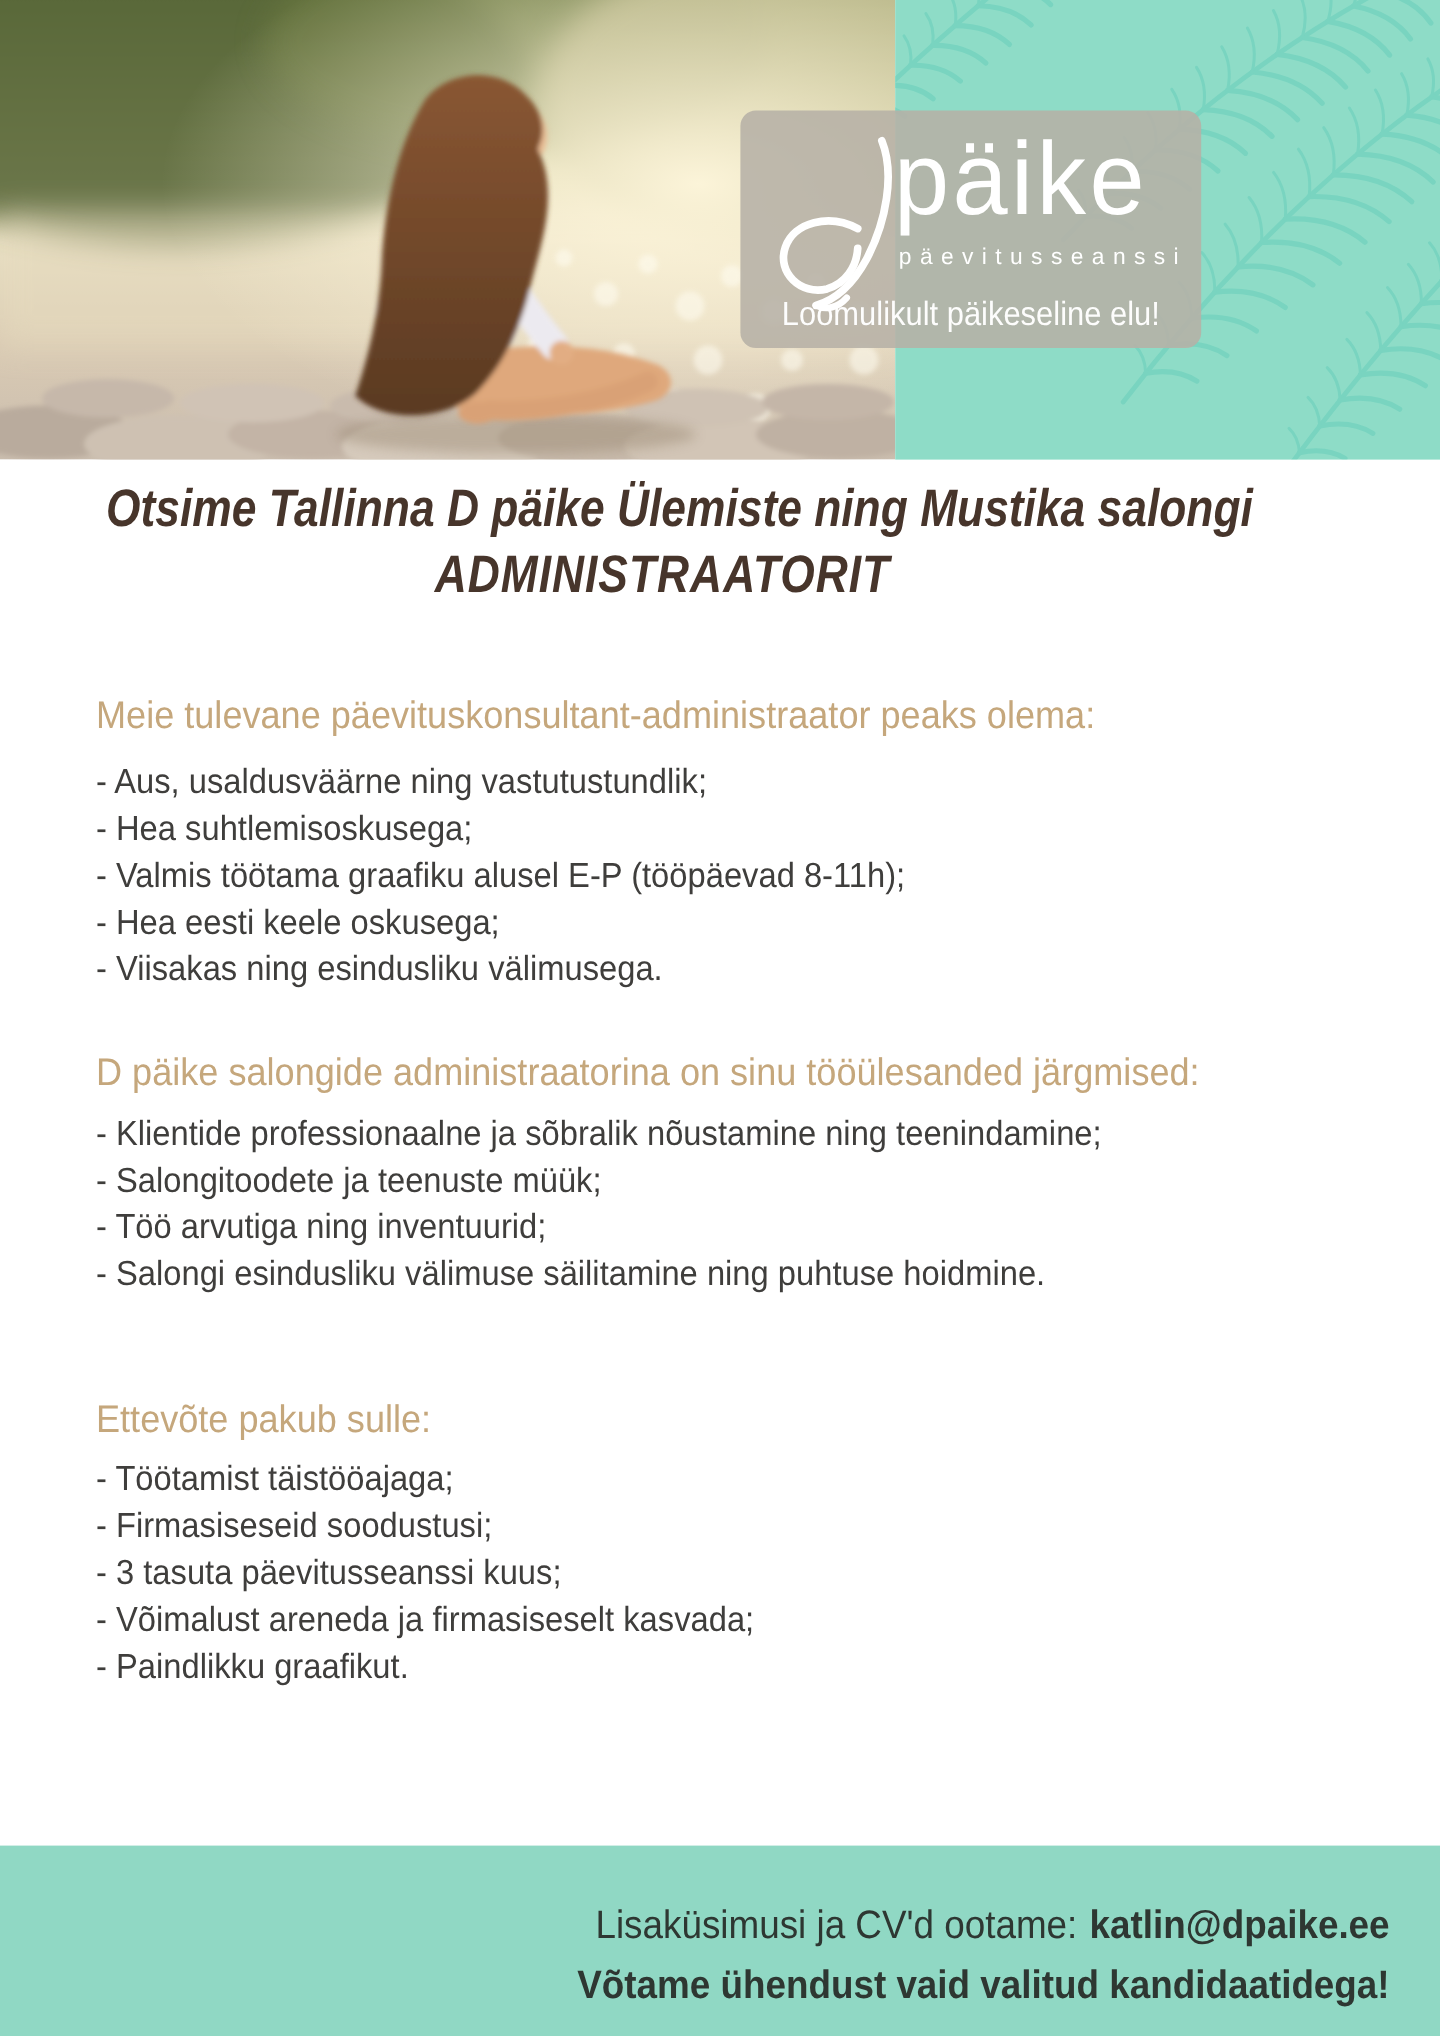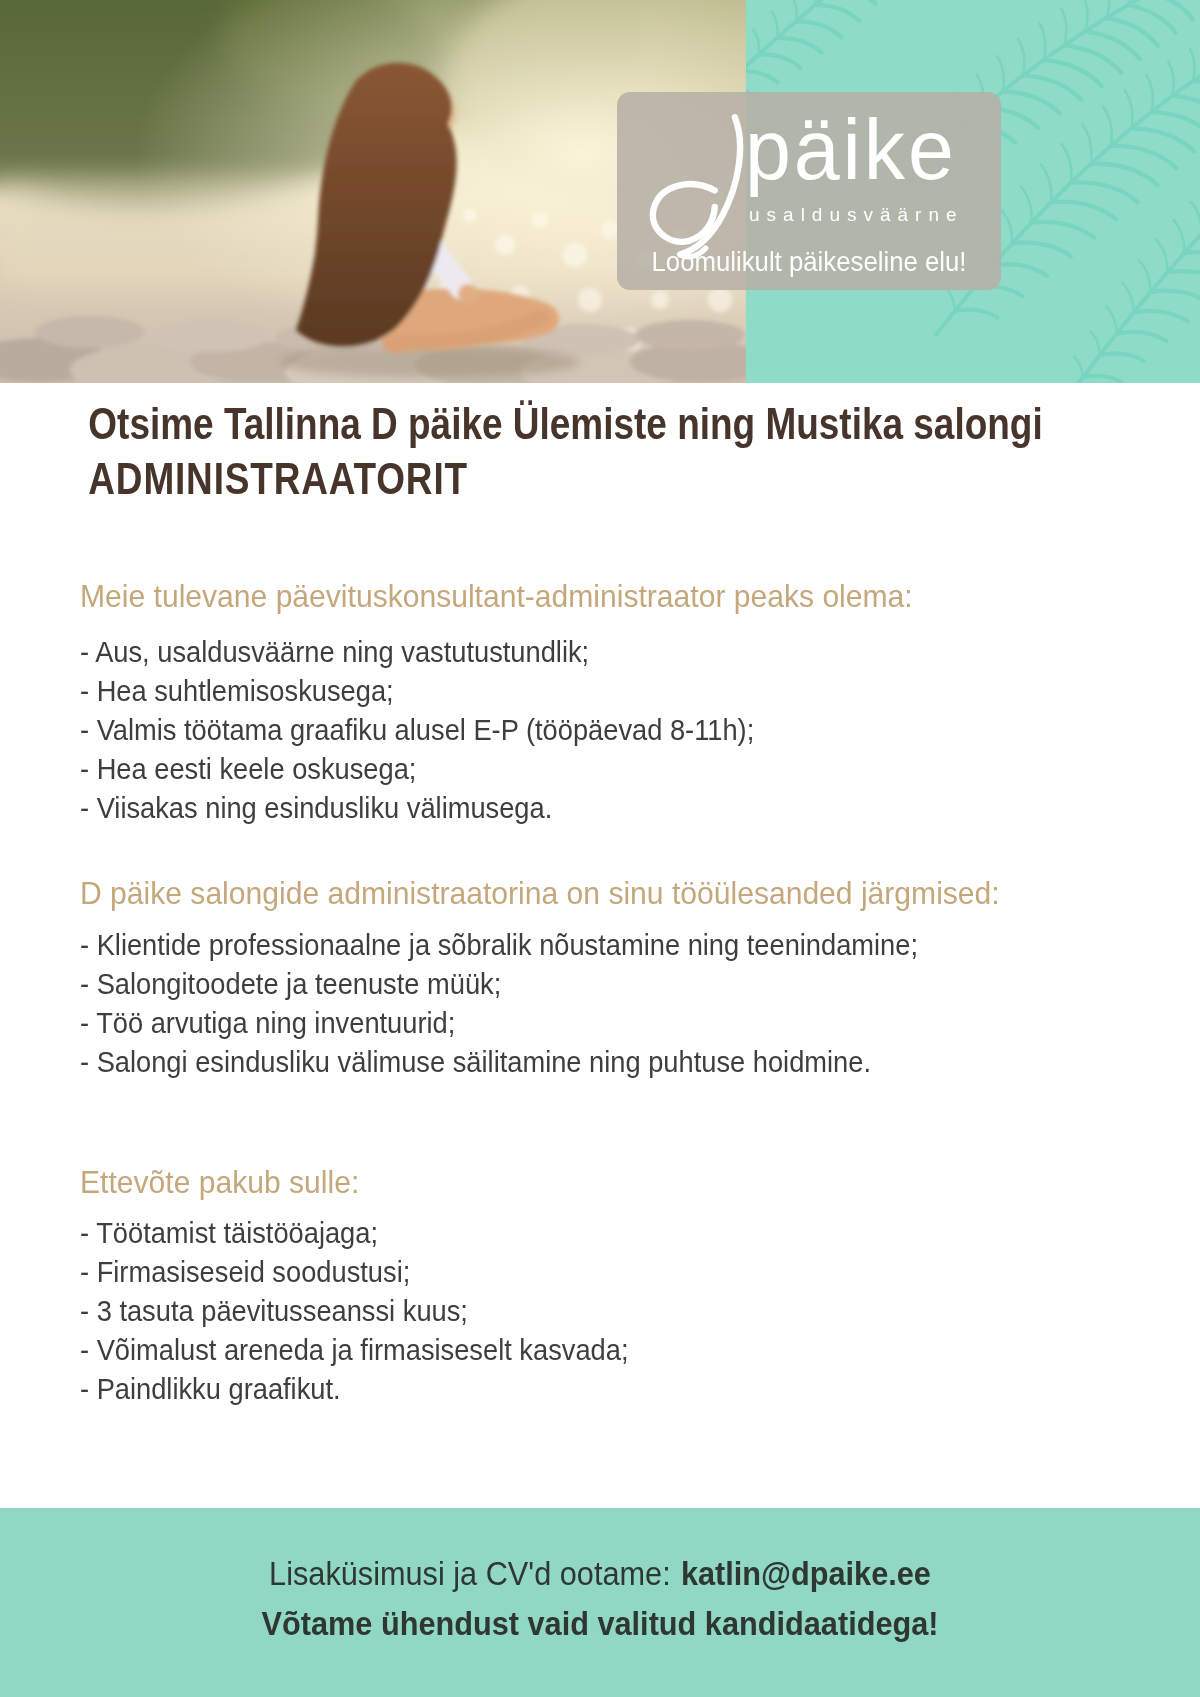--- a/index.html
+++ b/index.html
@@ -17,44 +17,44 @@
             background:rgba(182,176,166,.88);border-radius:13px;}
   .logo-d{position:absolute;left:10px;top:14px;width:128px;height:158px;}
   .logo-brand{position:absolute;left:128px;top:14px;font-size:86px;line-height:1;
               color:#fff;font-weight:400;letter-spacing:3px;transform:scaleX(.96);transform-origin:left center;}
   .logo-sub{position:absolute;left:132px;top:112px;font-size:19px;color:#fff;
             letter-spacing:7px;white-space:nowrap;}
   .logo-tagline{position:absolute;left:0;right:0;bottom:12px;text-align:center;
                 font-size:28px;color:rgba(255,255,255,.97);transform:scaleX(.92);transform-origin:center;}
 
   
-  .title{position:absolute;left:0;top:398px;width:1104px;text-align:left;
-         color:var(--title-brown,#47352b);font-weight:700;}
+  .title{position:absolute;left:0;top:398px;width:1104px;text-align:center;
+         color:var(--title-brown,#47352b);font-weight:700;font-style:italic;}
   .title-line{font-size:44px;line-height:52px;white-space:nowrap;
               transform:scaleX(.84);transform-origin:center;}
   .title-line + .title-line{margin-top:3px;letter-spacing:1px;}
 
   
   .sec-heading{position:absolute;left:80px;width:1060px;margin:0;font-weight:400;
                font-size:32px;line-height:44px;color:var(--accent-tan,#c5a77c);
                transform:scaleX(.94);transform-origin:left center;white-space:nowrap;}
   .bullets{position:absolute;left:80px;width:1060px;margin:0;padding:0;list-style:none;
            font-size:29px;line-height:39px;color:var(--body-text,#3f3e3c);
            transform:scaleX(.94);transform-origin:left center;}
   .bullets li{white-space:nowrap;}
   #sec1-heading{top:574px;}
   #sec1-list{top:633px;}
   #sec2-heading{top:871px;}
   #sec2-list{top:926px;}
   #sec3-heading{top:1160px;}
   #sec3-list{top:1214px;}
 
   
-  .footer{position:absolute;left:0;bottom:0;width:1200px;height:189px;
-          background:var(--teal-footer,#90d8c4);text-align:center;
+  .footer{position:absolute;left:0;bottom:0;width:1200px;height:159px;
+          background:var(--teal-footer,#90d8c4);text-align:right;
           color:var(--footer-text,#2e3732);}
   .footer-line{font-size:33px;line-height:46px;transform:scaleX(.93);transform-origin:center;white-space:nowrap;}
   .footer-line1{padding-top:43px;}
   .footer-line2{margin-top:4px;font-weight:700;}
   .footer-email{font-weight:700;margin-left:11px;}
 </style>
 </head>
 <body>
 
 <div class="page">
@@ -254,21 +254,21 @@
         </svg>
     </div>
 
     <div class="logo-box">
       <svg class="logo-d" viewBox="0 0 140 160">
         <path d="M118,6 C130,36 122,80 104,114 C92,136 76,151 58,156" stroke="#fff" stroke-width="7" fill="none" stroke-linecap="round"></path>
         <path d="M96,86 C70,72 38,80 30,103 C22,126 44,147 68,141 C85,136 95,121 96,104" stroke="#fff" stroke-width="7" fill="none" stroke-linecap="round"></path>
         <path d="M58,156 C67,161 78,158 86,149" stroke="#fff" stroke-width="6" fill="none" stroke-linecap="round"></path>
       </svg>
       <div class="logo-brand">päike</div>
-      <div class="logo-sub">usaldusväärne</div>
+      <div class="logo-sub">päevitusseanssi</div>
       <div class="logo-tagline">Loomulikult päikeseline elu!</div>
     </div>
   </div>
 
   <div class="title">
     <div class="title-line">Otsime Tallinna D päike Ülemiste ning Mustika salongi</div>
     <div class="title-line">ADMINISTRAATORIT</div>
   </div>
 
   <h2 class="sec-heading" id="sec1-heading">Meie tulevane päevituskonsultant-administraator peaks olema:</h2>

